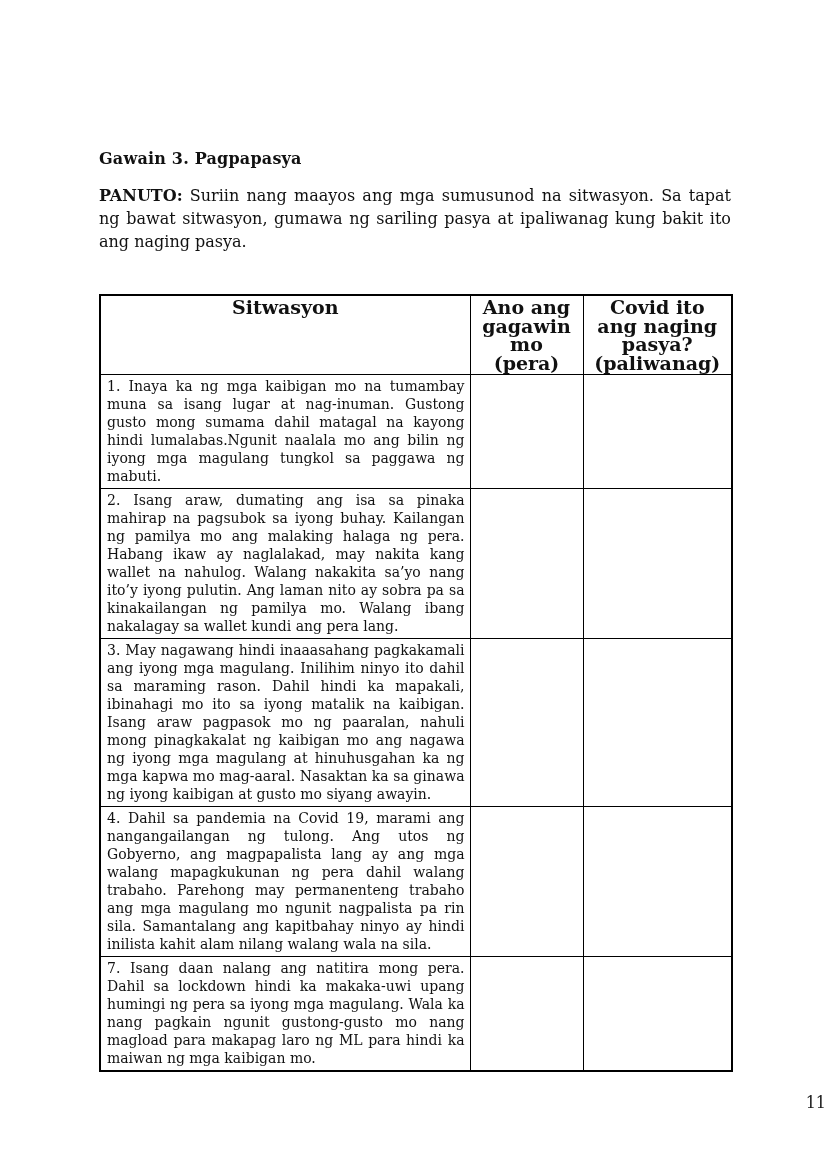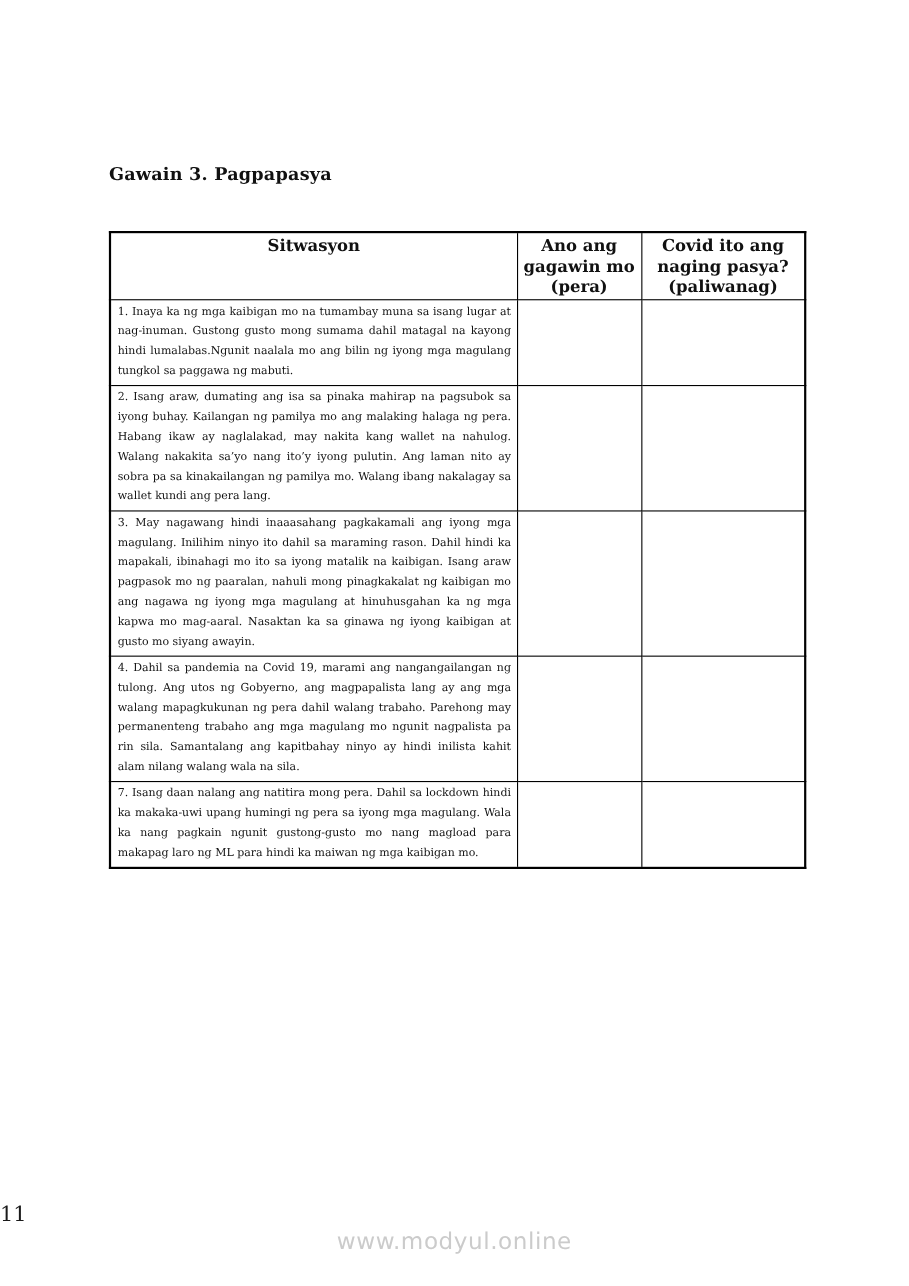--- a/index.html
+++ b/index.html
@@ -48,42 +48,42 @@
   }
   table.decision-table th,
   table.decision-table td {
     border: 1.5px solid #000000;
     vertical-align: top;
   }
   col.c-sitwasyon  { width: 370px; }
   col.c-pasya      { width: 113px; }
   col.c-paliwanag  { width: 149px; }
   th {
-    font-size: 15px;
+    font-size: 19px;
     font-weight: bold;
     line-height: 18.5px;
     text-align: center;
     padding: 2px 4px 2px 4px;
   }
   td.situation-cell {
-    font-size: 10px;
+    font-size: 14px;
     line-height: 18px;
     text-align: justify;
     padding: 2px 5px 3px 6px;
   }
   td.answer-cell {
     padding: 2px 4px;
   }
   .page-number {
     position: absolute;
     top: 1093px;
     left: 0;
     width: 826px;
-    text-align: left;
-    font-size: 19px;
+    text-align: right;
+    font-size: 16px;
     color: #1a1a1a;
   }
   .watermark {
     position: absolute;
     top: 1116px;
     left: 0;
     width: 826px;
     text-align: center;
     font-family: "DejaVu Sans", sans-serif;
     font-size: 21px;
@@ -92,20 +92,22 @@
   }
 </style>
 </head>
 <body>
 
 <div class="page">
   <div class="content">
 
     <h1 class="section-title">Gawain 3. Pagpapasya</h1>
 
+    <p class="instructions"><span class="label">PANUTO:</span>
+      <span>Suriin nang maayos ang mga sumusunod na sitwasyon. Sa tapat ng bawat sitwasyon, gumawa ng sariling pasya at ipaliwanag kung bakit ito ang naging pasya.</span></p>
 
     <table class="decision-table">
       <colgroup>
         <col class="c-sitwasyon">
         <col class="c-pasya">
         <col class="c-paliwanag">
       </colgroup>
       <thead>
         <tr>
           <th>Sitwasyon</th>
@@ -138,14 +140,13 @@
           <td class="situation-cell">7. Isang daan nalang ang natitira mong pera. Dahil sa lockdown hindi ka makaka-uwi upang humingi ng pera sa iyong mga magulang. Wala ka nang pagkain ngunit gustong-gusto mo nang magload para makapag laro ng ML para hindi ka maiwan ng mga kaibigan mo.</td>
           <td class="answer-cell"></td>
           <td class="answer-cell"></td>
         </tr>
       </tbody>
     </table>
   </div>
 
   <div class="page-number">11</div>
 
-  <div class="watermark">www.modyul.online</div>
 </div>
 
 </body></html>

